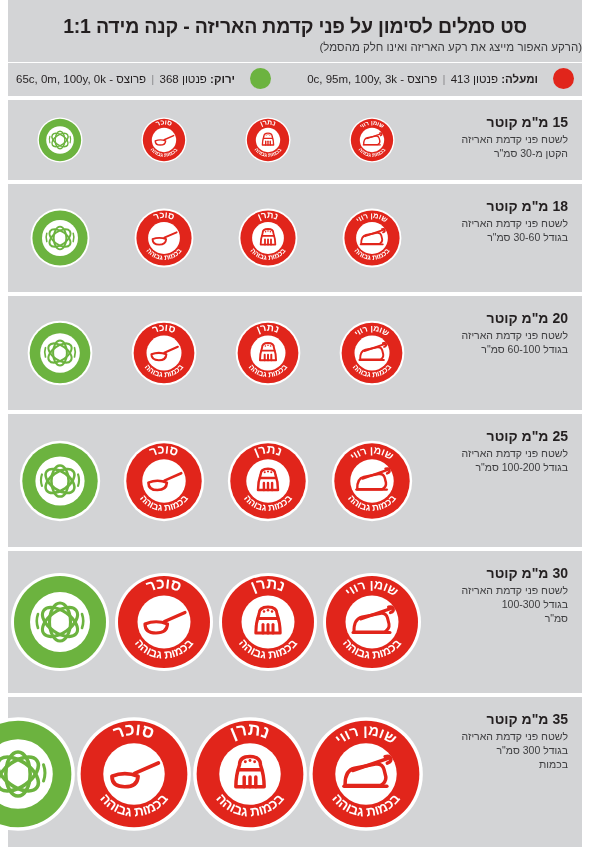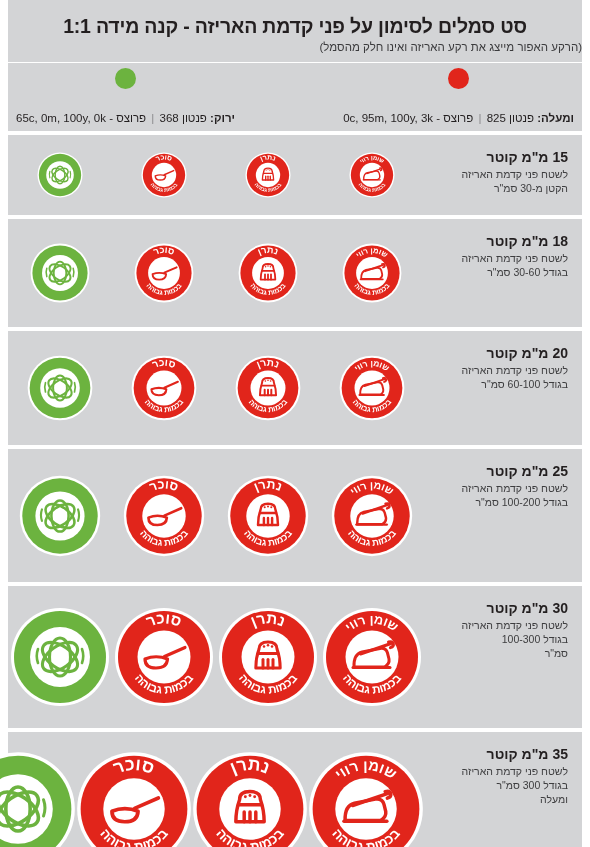--- a/index.html
+++ b/index.html
@@ -42,21 +42,21 @@
   .legend{
     display:flex;
     flex-direction:row;
     align-items:center;
     justify-content:space-between;
     padding:5px 8px 7px 8px;
     direction:rtl;
     box-sizing:border-box;
   }
   .legend-item{
-    display:flex;flex-direction:column;align-items:center;gap:23px;
+    display:flex;flex-direction:row;align-items:center;gap:15px;
     font-size:11.5px;direction:rtl;white-space:nowrap;
   }
   .legend-dot{
     width:21px;height:21px;border-radius:50%;flex:0 0 auto;
   }
   .legend-dot.red{background:#e1251b;}
   .legend-dot.green{background:#6cb33f;}
   .legend-text b{font-weight:bold;}
   .legend-text{color:#231f20;}
   .legend-sep{color:#8b8b8d;padding:0 2px;}
@@ -109,21 +109,21 @@
 
   <div class="header">
     <div class="title">סט סמלים לסימון על פני קדמת האריזה - קנה מידה 1:1</div>
     <div class="subtitle">(הרקע האפור מייצג את רקע האריזה ואינו חלק מהסמל)</div>
     <div class="legend-rule"></div>
     <div class="legend">
 
       <div class="legend-item">
         <span class="legend-dot red"></span>
         <span class="legend-text"><b>ומעלה:</b>
-          <span>פנטון 825</span>
+          <span>פנטון 413</span>
           <span class="legend-sep">|</span>
           <span>פרוצס -</span>
           <span class="legend-cmyk">0c, 95m, 100y, 3k</span>
         </span>
       </div>
 
       <div class="legend-item">
         <span class="legend-dot green"></span>
         <span class="legend-text"><b>ירוק:</b>
           <span>פנטון 368</span>
@@ -621,21 +621,21 @@
   </svg>
       </div>
     </div>
       </div>
       <div class="row" style="height: 153px;">
     <div class="row-text">
       <div class="row-title">35 מ"מ קוטר</div>
       <div class="row-desc">
         <span>לשטח פני קדמת האריזה</span><br>
         <span>בגודל 300 סמ"ר</span>
-        <br><span>ומעלה</span>
+        <br><span>בכמות</span>
       </div>
     </div>
     <div class="row-badges">
       <div class="badge-slot">
         <svg class="badge" width="116" height="116" viewBox="0 0 100 100" aria-hidden="true">
     <circle cx="50" cy="50" r="49" fill="#ffffff"></circle>
     <circle cx="50" cy="50" r="46" fill="#6cb33f"></circle>
     <circle cx="50" cy="50" r="30" fill="#ffffff"></circle>
     <g fill="none" stroke="#6cb33f" stroke-width="3.1" stroke-linecap="round">
       <ellipse cx="50" cy="50" rx="20" ry="11" transform="rotate(-35 50 50)"></ellipse>

